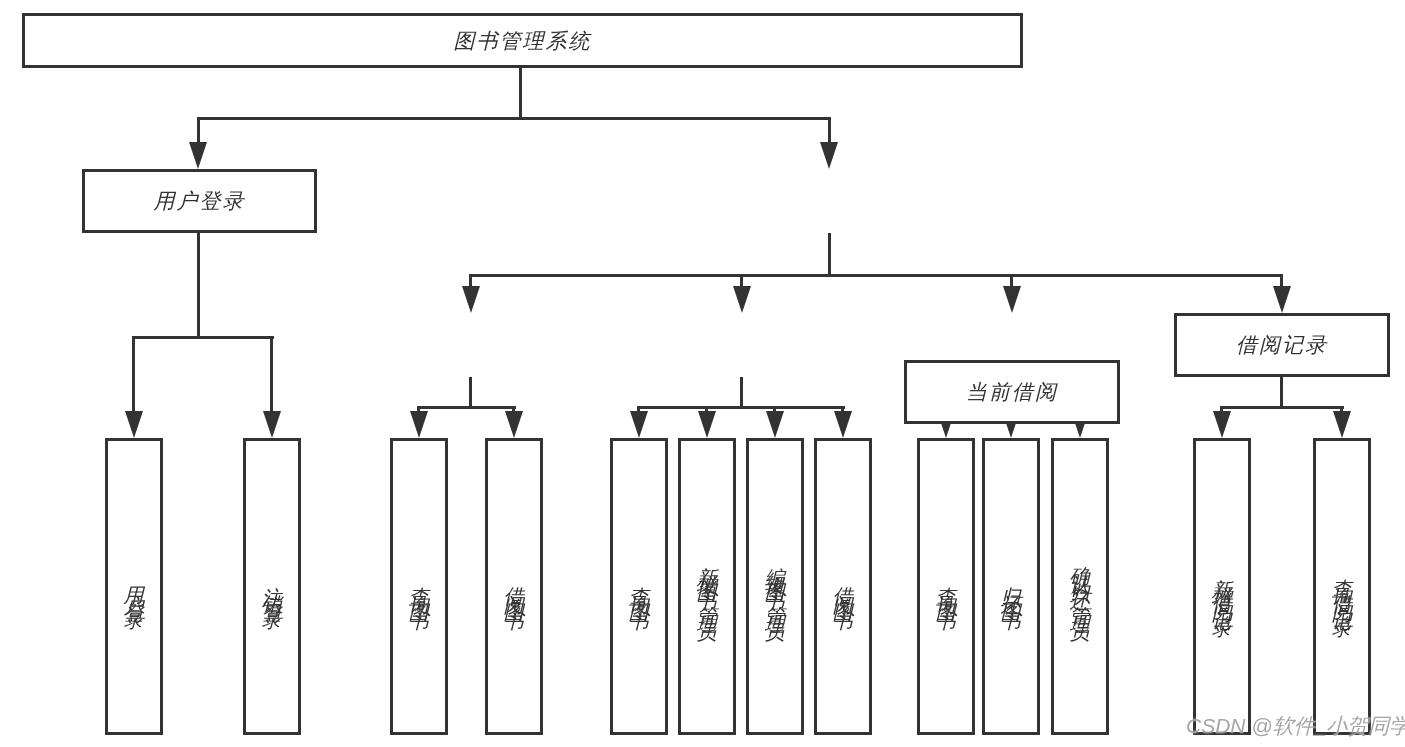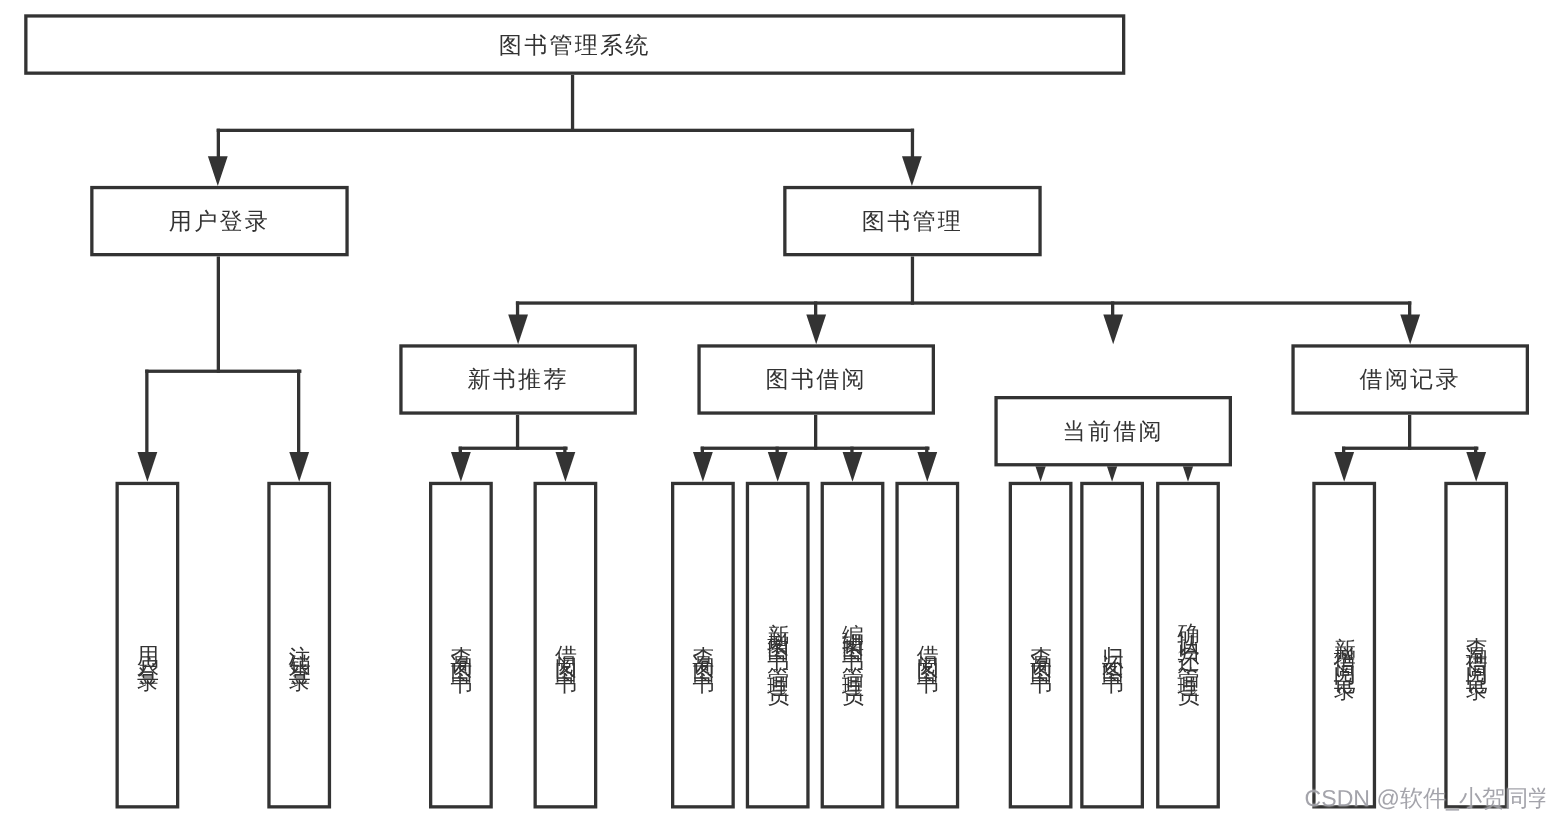--- a/index.html
+++ b/index.html
@@ -5,20 +5,21 @@
   * { box-sizing: border-box; }
   html, body { margin: 0; padding: 0; background: #ffffff; }
   body { font-family: "Liberation Sans", "DejaVu Sans", sans-serif; }
   .canvas {
     position: relative;
     width: 1405px;
     height: 747px;
     background: #ffffff;
     overflow: hidden;
     color: #333333;
+    font-style: italic;
   }
   
   .box {
     position: absolute;
     background: #ffffff;
     border: 3px solid #333333;
     display: flex;
     align-items: center;
     justify-content: center;
     font-size: 21px;
@@ -77,42 +78,39 @@
   <div class="box" style="left:22px; top:13px; width:1001px; height:55px;">图书管理系统</div>
 
   <div class="vline" style="left:519px; top:68px; height:52px;"></div>
   <div class="hline" style="left:197px; top:117px; width:634px;"></div>
   <div class="vline" style="left:197px; top:117px; height:28px;"></div>
   <div class="arrow" style="left:189px; top:142px;"></div>
   <div class="vline" style="left:828px; top:117px; height:28px;"></div>
   <div class="arrow" style="left:820px; top:142px;"></div>
 
   <div class="box" style="left:82px; top:169px; width:235px; height:64px;">用户登录</div>
-  <div class="box" style="left:712px; top:169px; width:235px; height:64px;">图书管理</div>
 
   <div class="vline" style="left:197px; top:233px; height:106px;"></div>
   <div class="hline" style="left:132px; top:336px; width:142px;"></div>
   <div class="vline" style="left:132px; top:336px; height:78px;"></div>
   <div class="arrow" style="left:125px; top:411px;"></div>
   <div class="vline" style="left:270px; top:336px; height:78px;"></div>
   <div class="arrow" style="left:263px; top:411px;"></div>
 
   <div class="vline" style="left:828px; top:233px; height:44px;"></div>
   <div class="hline" style="left:469px; top:274px; width:814px;"></div>
   <div class="vline" style="left:469px; top:274px; height:14px;"></div>
   <div class="arrow" style="left:462px; top:286px;"></div>
   <div class="vline" style="left:740px; top:274px; height:14px;"></div>
   <div class="arrow" style="left:733px; top:286px;"></div>
   <div class="vline" style="left:1010px; top:274px; height:14px;"></div>
   <div class="arrow" style="left:1003px; top:286px;"></div>
   <div class="vline" style="left:1280px; top:274px; height:14px;"></div>
   <div class="arrow" style="left:1273px; top:286px;"></div>
 
-  <div class="box" style="left:363px; top:313px; width:216px; height:64px;">新书推荐</div>
-  <div class="box" style="left:634px; top:313px; width:216px; height:64px;">图书借阅</div>
   <div class="box" style="left:904px; top:313px; width:216px; height:64px;margin-top:47px;">当前借阅</div>
   <div class="box" style="left:1174px; top:313px; width:216px; height:64px;">借阅记录</div>
 
   <div class="vline" style="left:469px; top:377px; height:32px;"></div>
   <div class="hline" style="left:417px; top:406px; width:99px;"></div>
   <div class="vline" style="left:417px; top:406px; height:8px;"></div>
   <div class="arrow" style="left:410px; top:411px;"></div>
   <div class="vline" style="left:512px; top:406px; height:8px;"></div>
   <div class="arrow" style="left:505px; top:411px;"></div>
 

